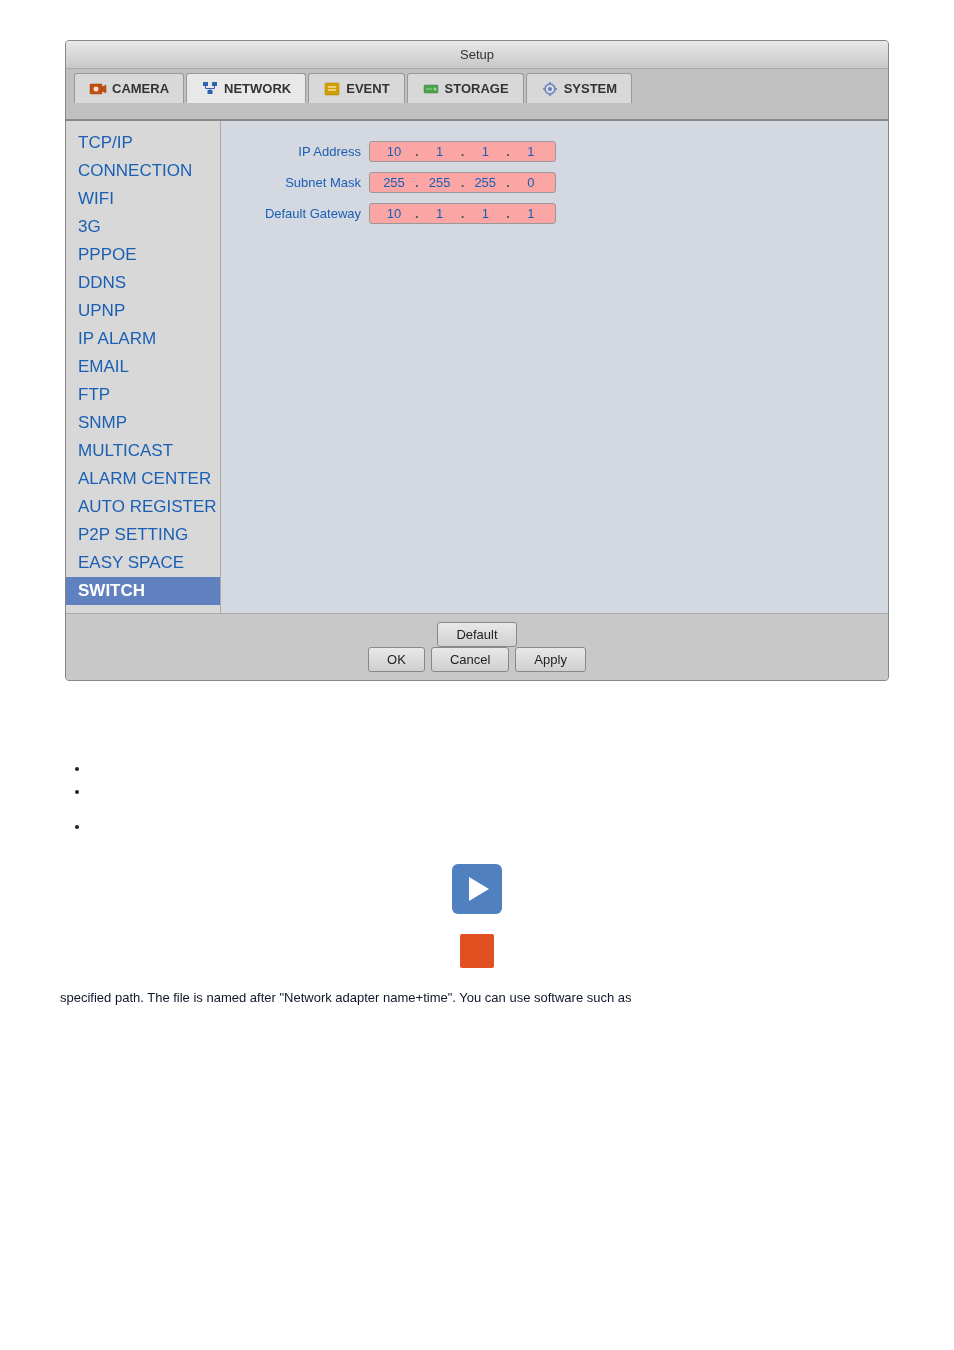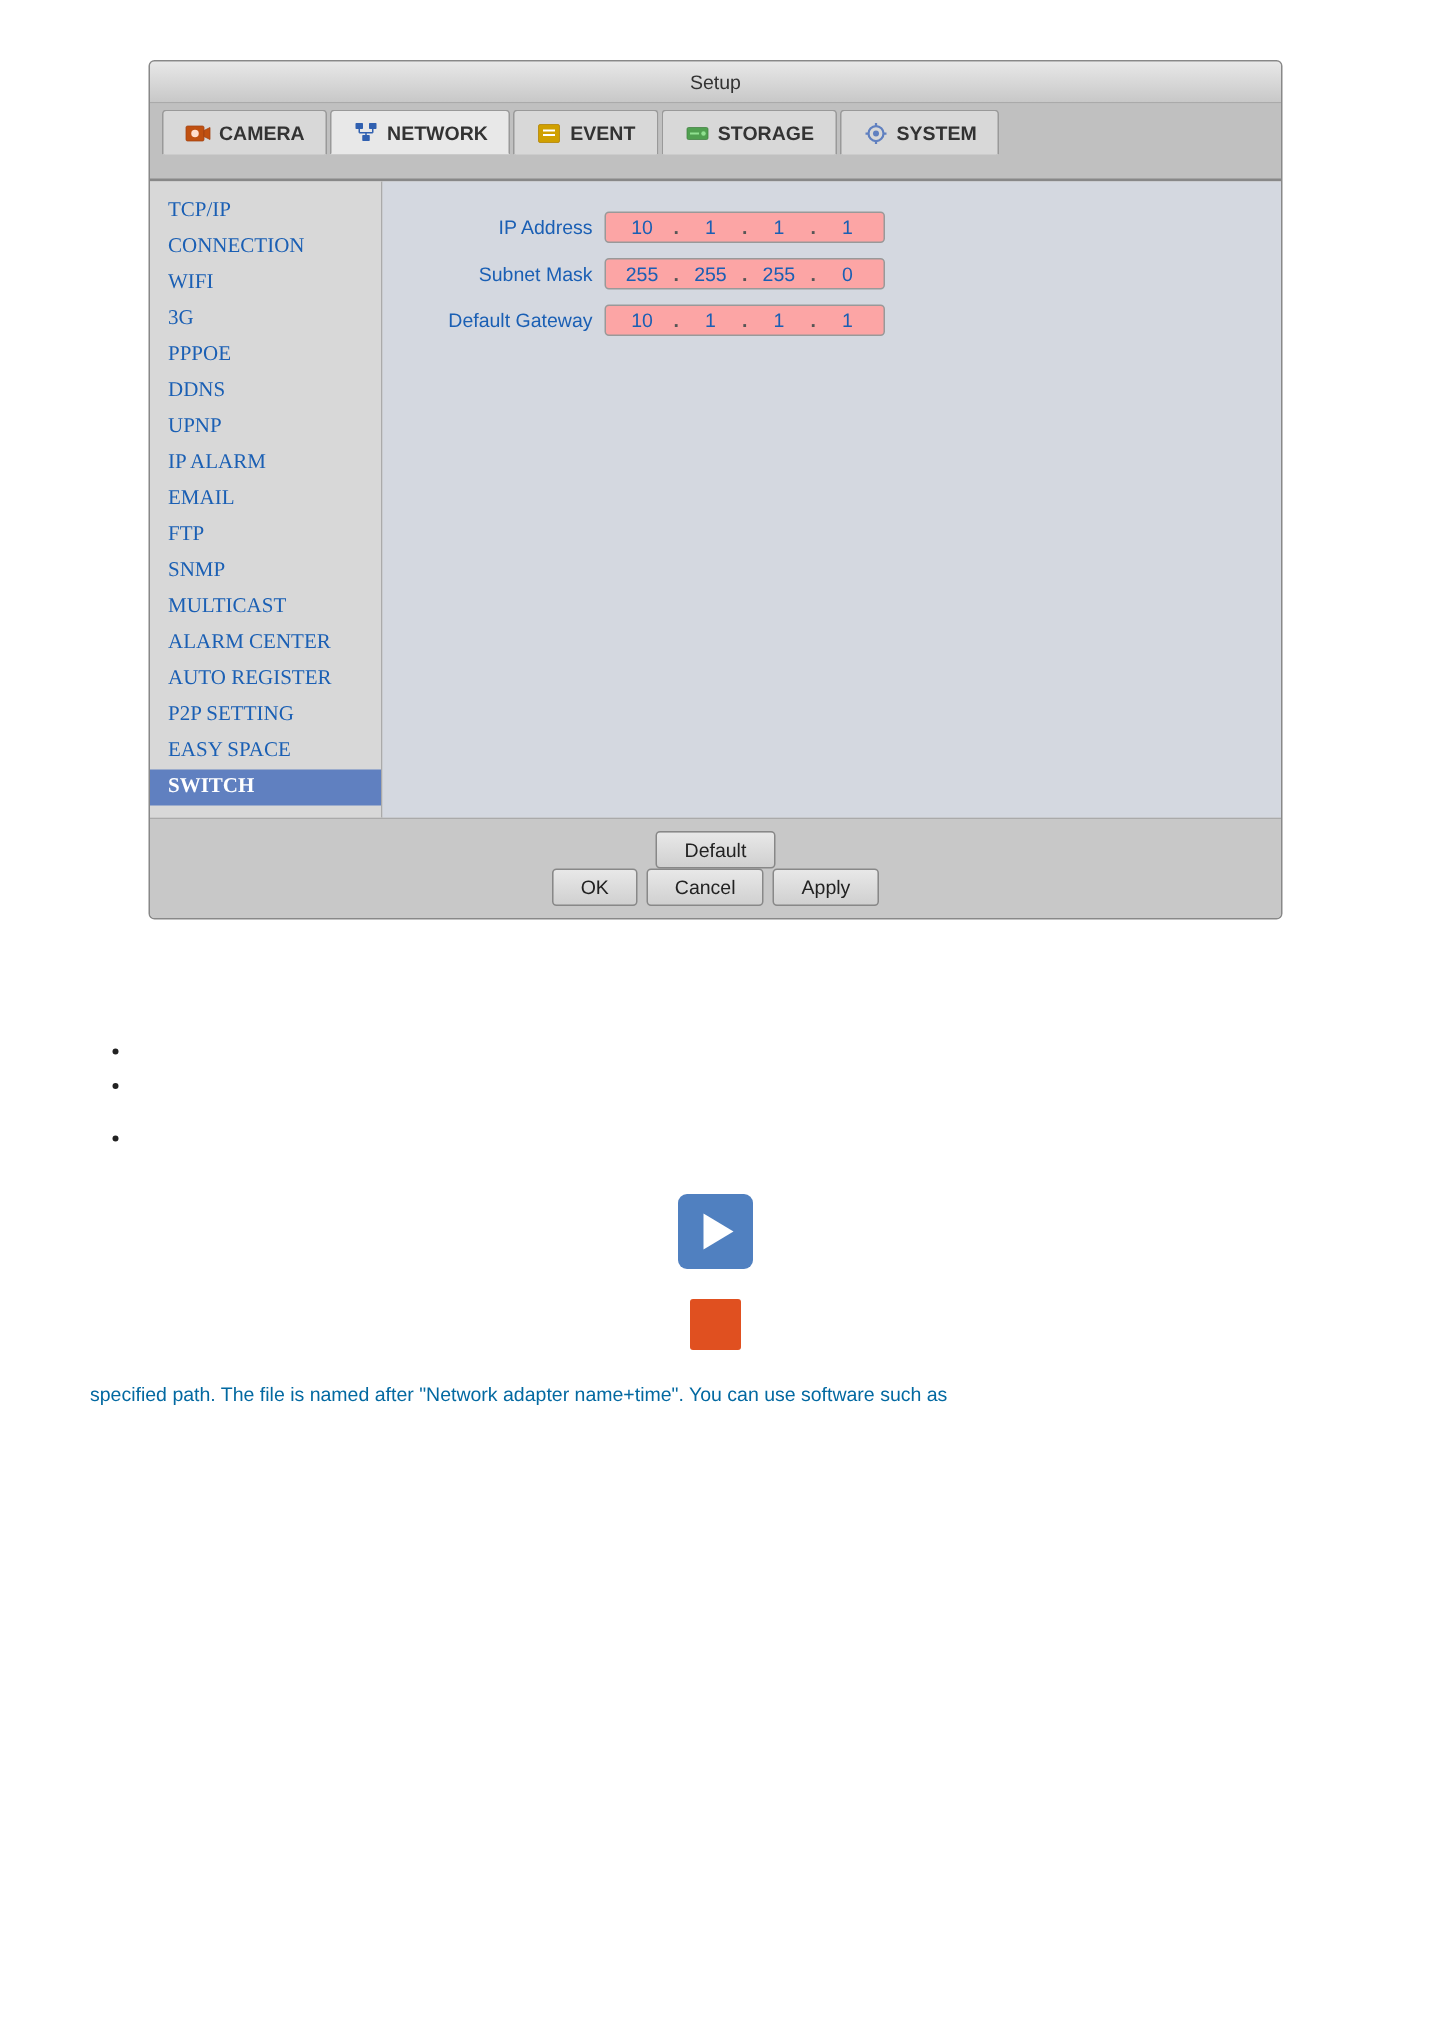--- a/index.html
+++ b/index.html
@@ -8,21 +8,21 @@
       font-family: Arial, sans-serif;
       font-size: 13px;
       color: #222;
       width: 954px;
       min-height: 1350px;
     }
 
     
     .dialog-wrapper {
       margin: 40px auto;
-      width: 756px;
+      width: 824px;
       border: 1px solid #888;
       border-radius: 4px;
       background: #d0d0d0;
       overflow: hidden;
     }
 
     .dialog-titlebar {
       background: linear-gradient(to bottom, #e8e8e8, #c8c8c8);
       text-align: center;
       padding: 6px 0;
@@ -79,25 +79,24 @@
     .sidebar {
       width: 155px;
       background: #d8d8d8;
       padding: 8px 0;
       border-right: 1px solid #aaa;
       flex-shrink: 0;
     }
 
     .sidebar-item {
       padding: 4px 12px;
-      font-size: 14px;
+      font-size: 17px;
       color: #1a5fb4;
       cursor: pointer;
       white-space: nowrap;
-      font-family: Liberation Serif, serif;
     }
 
     .sidebar-item.highlighted {
       background: #6080c0;
       color: #fff;
       font-weight: bold;
     }
 
     
     .content-panel {
@@ -228,21 +227,21 @@
     .stop-btn {
       width: 34px;
       height: 34px;
       background: #e05020;
       border-radius: 2px;
       cursor: pointer;
     }
 
     .bottom-text {
       font-size: 13px;
-      color: #0369a1;
+      color: #0f172a;
       line-height: 1.6;
       margin-top: 10px;
     }
   </style>
 </head>
 <body>
 
 <div class="dialog-wrapper">
 
   <div class="dialog-titlebar">

